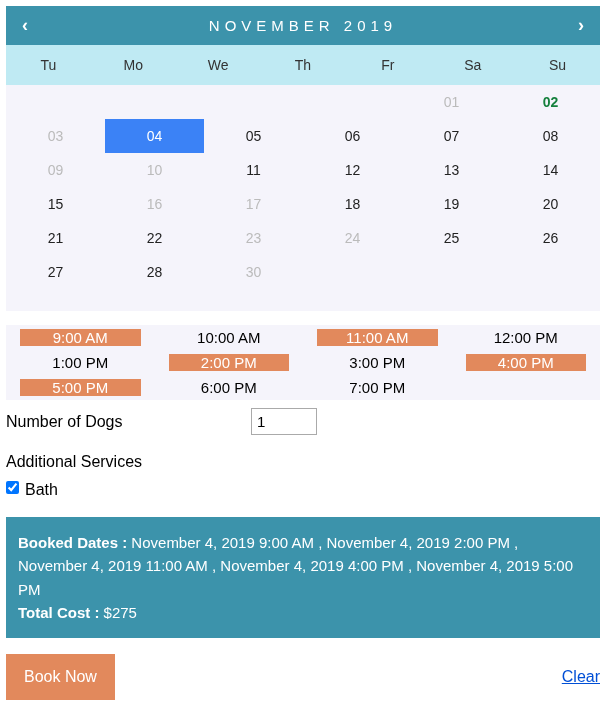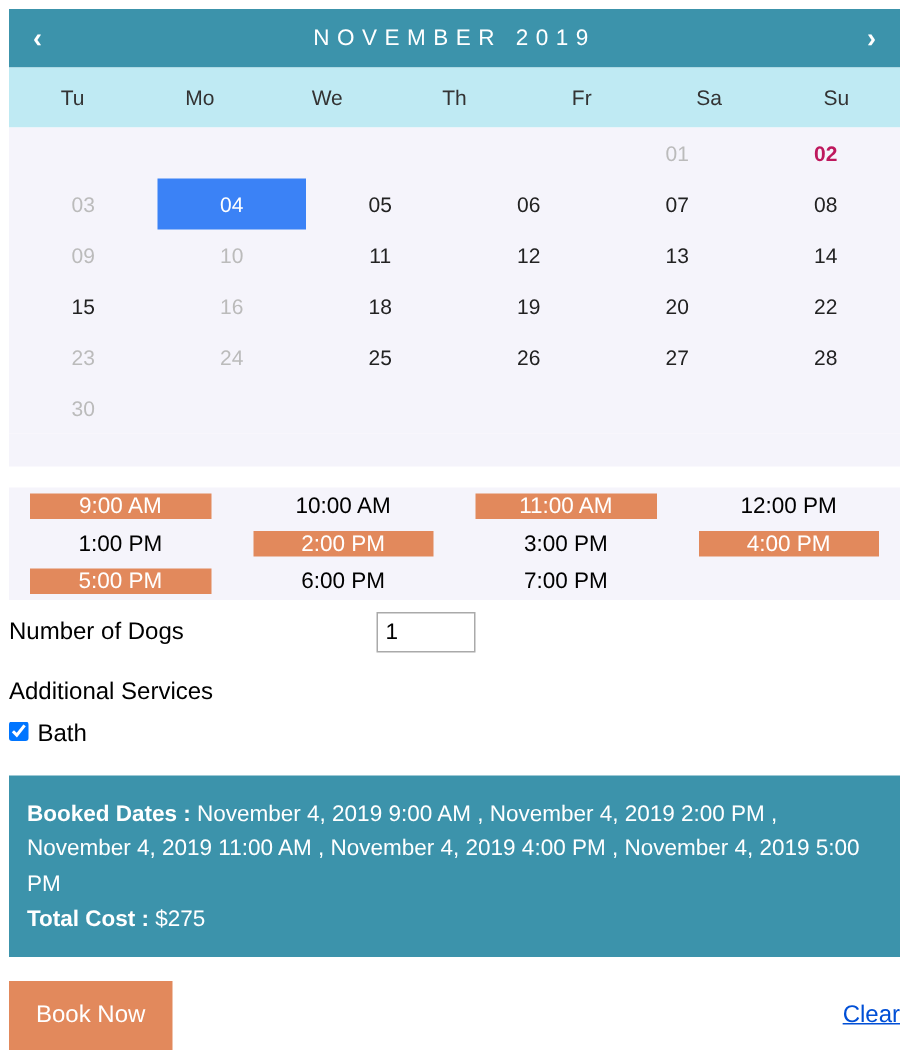--- a/index.html
+++ b/index.html
@@ -46,21 +46,21 @@
     background: #f5f4fb;
   }
   .cal-cell {
     text-align: center;
     padding: 9px 0;
     font-size: 14px;
     color: #222;
   }
   .cal-cell.empty { }
   .cal-cell.disabled { color: #bbb; }
-  .cal-cell.disabled-bold { color: #be185d; font-weight: 600; }
+  .cal-cell.disabled-bold { color: #15803d; font-weight: 600; }
   .cal-cell.selected {
     background: #3b82f6;
     color: #fff;
   }
   .cal-end {
     background: #f5f4fb;
     height: 22px;
   }
   .time-grid {
     margin-top: 14px;
@@ -170,23 +170,25 @@
     <div class="cal-cell ">07</div>
     <div class="cal-cell ">08</div>
     <div class="cal-cell disabled">09</div>
     <div class="cal-cell disabled">10</div>
     <div class="cal-cell ">11</div>
     <div class="cal-cell ">12</div>
     <div class="cal-cell ">13</div>
     <div class="cal-cell ">14</div>
     <div class="cal-cell ">15</div>
     <div class="cal-cell disabled">16</div>
+    <div class="cal-cell disabled">17</div>
     <div class="cal-cell ">18</div>
     <div class="cal-cell ">19</div>
     <div class="cal-cell ">20</div>
+    <div class="cal-cell ">21</div>
     <div class="cal-cell ">22</div>
     <div class="cal-cell disabled">23</div>
     <div class="cal-cell disabled">24</div>
     <div class="cal-cell ">25</div>
     <div class="cal-cell ">26</div>
     <div class="cal-cell ">27</div>
     <div class="cal-cell ">28</div>
     <div class="cal-cell disabled">30</div>
     <div class="cal-cell empty"></div>
   </div>

